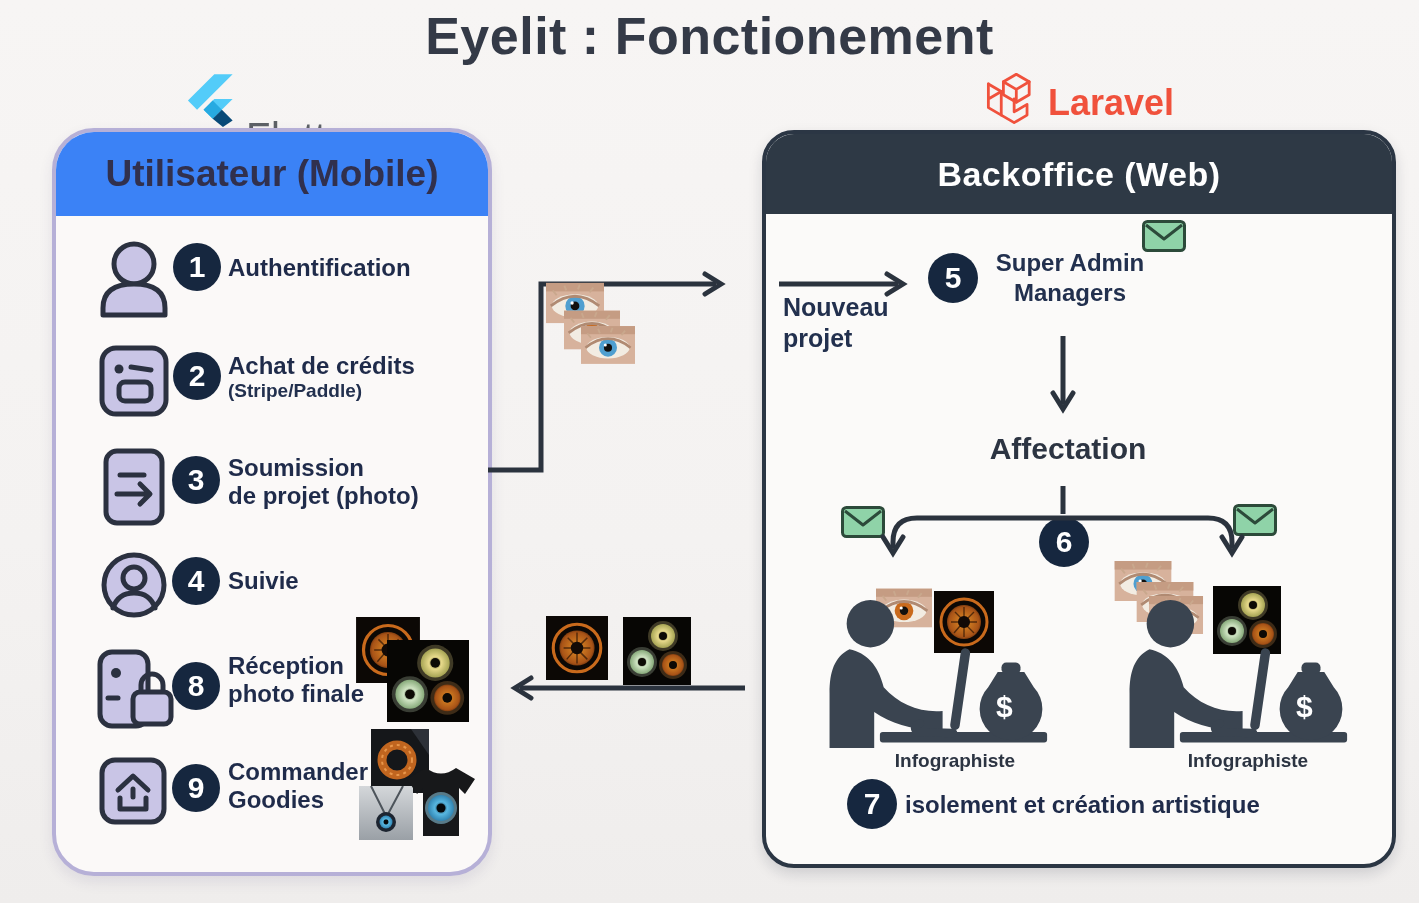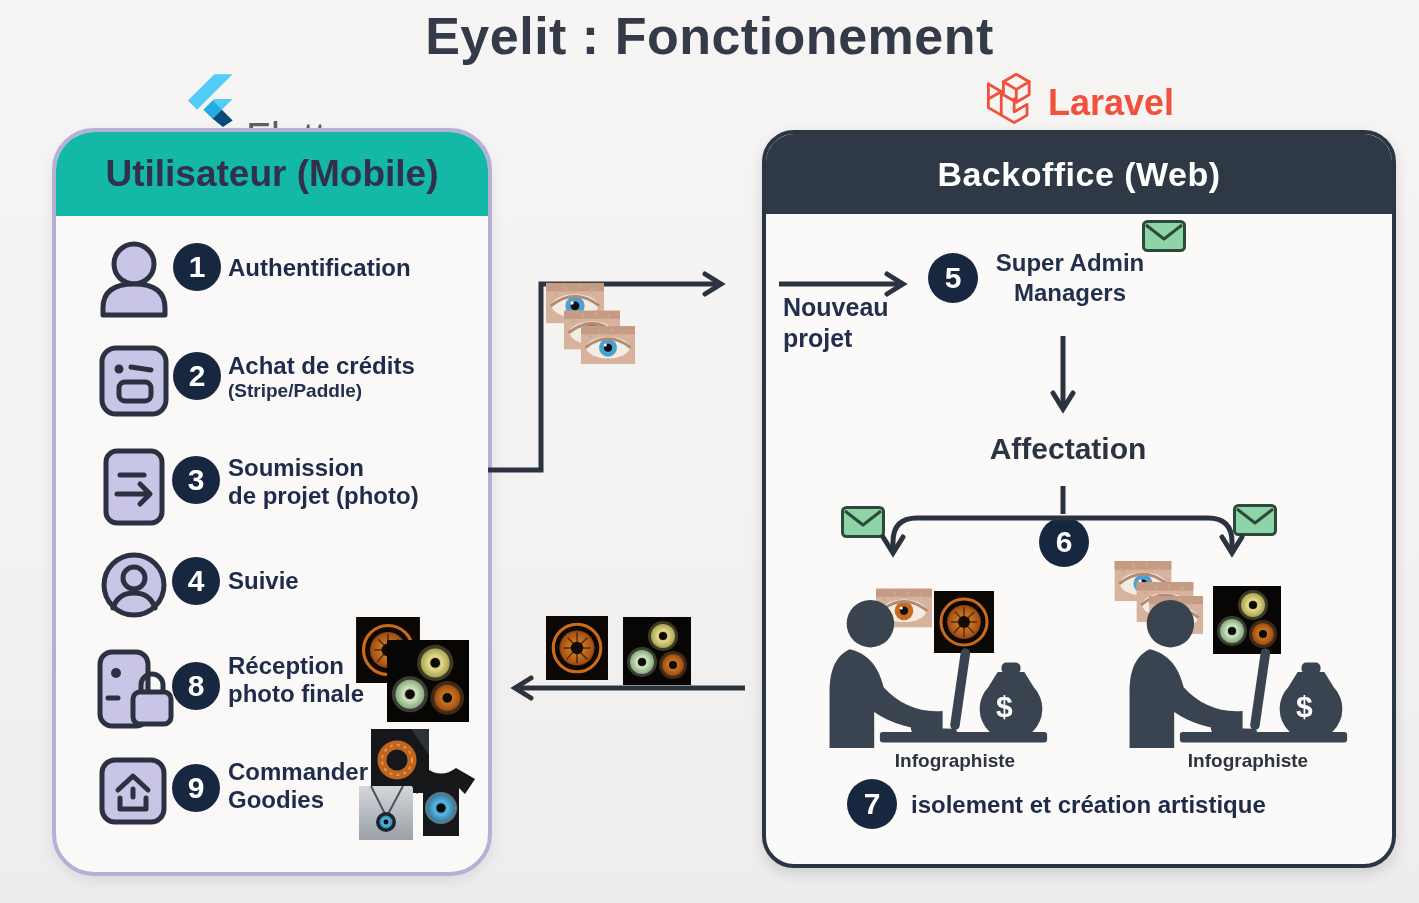--- a/index.html
+++ b/index.html
@@ -15,21 +15,21 @@
   }
   .brand-flutter-text{font-size:40px;color:#5d6166;font-weight:400;letter-spacing:.5px;}
   .brand-laravel-text{font-size:36px;color:#f0513c;font-weight:700;}
   
   .panel-mobile{
     left:52px;top:128px;width:432px;height:740px;
     background:#fbf9f8;border:4px solid #b6b0d7;border-radius:42px;
     overflow:hidden;box-shadow:0 6px 14px rgba(60,50,110,.10);
   }
   .panel-mobile-header{
-    height:84px;background:#14b8a6;display:flex;align-items:center;justify-content:center;
+    height:84px;background:#3b82f6;display:flex;align-items:center;justify-content:center;
     font-size:37px;font-weight:800;color:#31304d;
   }
   .panel-web{
     left:762px;top:130px;width:626px;height:730px;
     background:#fbfaf9;border:4px solid #2b3644;border-radius:32px;
     overflow:hidden;box-shadow:0 6px 14px rgba(20,30,45,.15);
   }
   .panel-web-header{
     height:80px;background:#2e3945;display:flex;align-items:center;justify-content:center;
     font-size:34px;font-weight:800;color:#ffffff;letter-spacing:.5px;
@@ -362,21 +362,21 @@
     <svg width="230" height="152" viewBox="0 0 240 160">
         <use href="#sym-person-desk"></use>
       </svg>
   </div>
   <div class="abs money-sign" style="left:1296px;top:690px;">$</div>
   <div class="abs info-label" style="left:1163px;top:750px;width:170px;text-align:center;">Infographiste</div>
 
   <div class="abs badge big" style="left:847px;top:779px;">
       <span>7</span>
     </div>
-  <div class="abs step-label" style="left:905px;top:791px;margin-left:6px;">isolement et création artistique</div>
+  <div class="abs step-label" style="left:905px;top:791px;">isolement et création artistique</div>
 
   <svg class="abs" style="left:0;top:0;pointer-events:none;" width="1419" height="903">
     <g stroke="#2b333e" stroke-width="5" fill="none">
       <path d="M 488 470 H 541 V 284 H 716" marker-end="url(#ah)"></path>
       <path d="M 779 284 H 898" marker-end="url(#ah)"></path>
       <path d="M 1063 336 V 404" marker-end="url(#ah)"></path>
       <path d="M 1063 486 V 514"></path>
       <path d="M 893 548 V 542 Q 893 518 917 518 H 1208 Q 1232 518 1232 542 V 548" marker-start="url(#ah)" marker-end="url(#ah)"></path>
       <path d="M 745 688 H 520" marker-end="url(#ah)"></path>
     </g>

